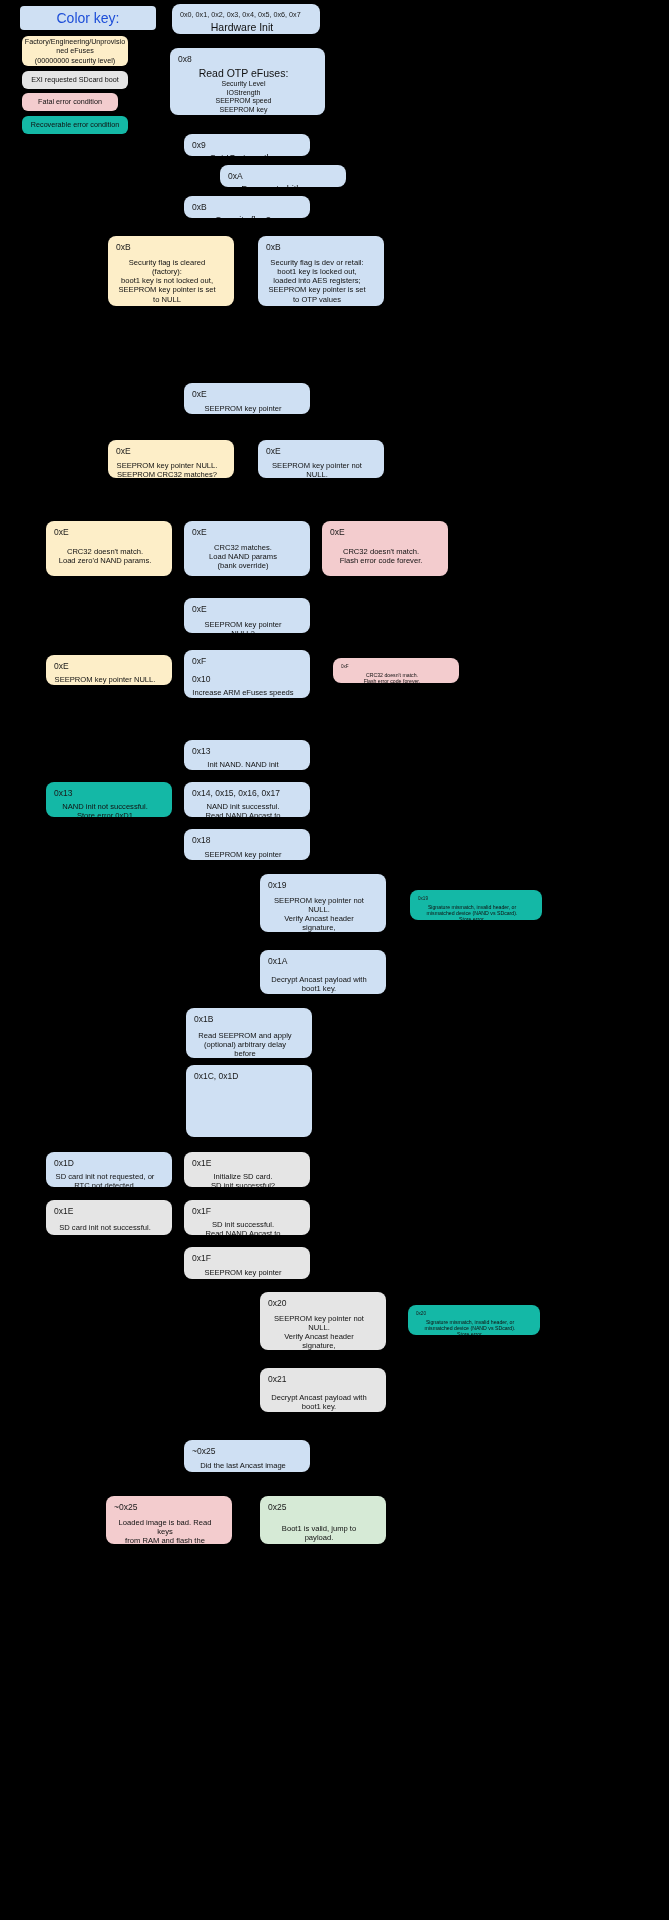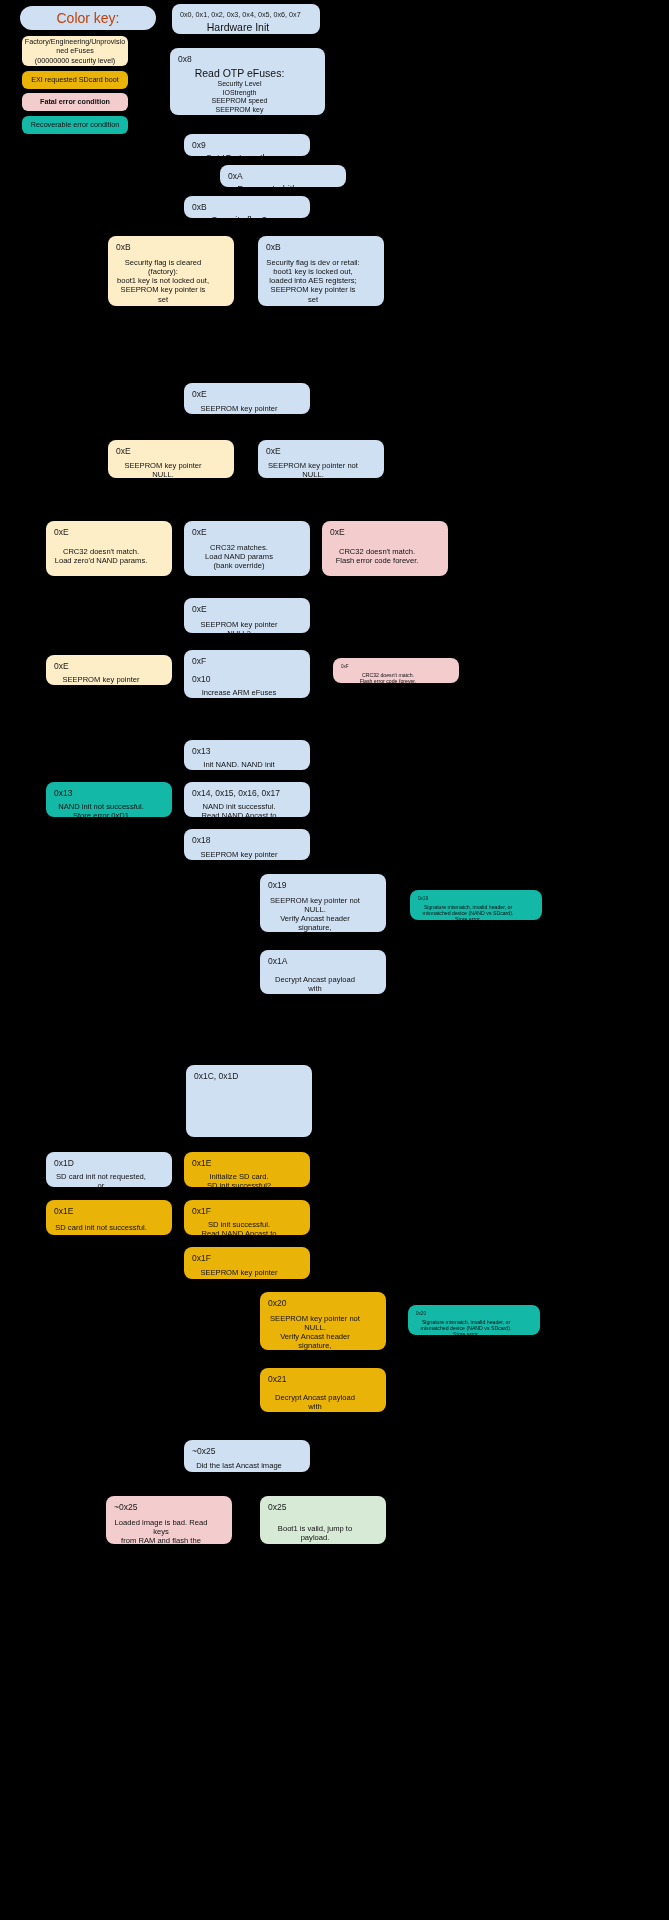--- a/index.html
+++ b/index.html
@@ -12,21 +12,21 @@
   }
   #canvas {
     position: relative;
     width: 669px;
     height: 1920px;
     background: #000000;
   }
   .node {
     position: absolute;
     border-radius: 8px;
-    padding: 6px 24px 8px 8px;
+    padding: 6px 16px 8px 8px;
     color: #111111;
     line-height: 1.22;
     overflow: hidden;
   }
   .node .addr {
     display: block;
     text-align: left;
     font-size: 8.5px;
     line-height: 1.25;
     color: #1a1a1a;
@@ -40,35 +40,35 @@
   }
   .node.big .body { font-size: 10.5px; }
   .node.mid .body { font-size: 9.2px; }
   .node.sm  .body { font-size: 7.6px; }
   .node.tiny .body { font-size: 5.2px; }
   .node.tiny .addr { font-size: 4.6px; margin-bottom: 1px; }
 
   
   .c-blue   { background: #cfe0f3; }
   .c-cream  { background: #fdeec8; }
-  .c-purple { background: #eab308; }
+  .c-purple { background: #e5e5e5; }
   .c-pink   { background: #f3ccce; }
   .c-rose   { background: #14b8a6; }
   .c-green  { background: #d6ead6; }
 
   
   .key-title {
     position: absolute;
     background: #cfe0f3;
-    border-radius: 12px;
+    border-radius: 4px;
     display: flex;
     align-items: center;
     justify-content: center;
     font-size: 14px;
-    color: #c2410c;
+    color: #1d4ed8;
   }
   .key-item {
     position: absolute;
     border-radius: 6px;
     display: flex;
     align-items: center;
     justify-content: center;
     text-align: center;
     font-size: 7.2px;
     line-height: 1.28;
@@ -89,21 +89,21 @@
   <div class="key-item c-cream" style="left:22px; top:36px; width:106px; height:30px;">
     <span>Factory/Engineering/Unprovisio
 ned eFuses
 (00000000 security level)</span>
   </div>
 
   <div class="key-item c-purple" style="left:22px; top:71px; width:106px; height:18px;">
     <span>EXI requested SDcard boot</span>
   </div>
 
-  <div class="key-item c-pink" style="left:22px; top:93px; width:106px; height:18px;font-weight:bold;">
+  <div class="key-item c-pink" style="left:22px; top:93px; width:96px; height:18px;">
     <span>Fatal error condition</span>
   </div>
 
   <div class="key-item c-rose" style="left:22px; top:116px; width:106px; height:18px;">
     <span>Recoverable error condition</span>
   </div>
 
   <div class="node c-blue big" style="left:172px; top:4px; width:148px; height:30px;">
     <span class="addr" style="font-size:7.2px;">0x0, 0x1, 0x2, 0x3, 0x4, 0x5, 0x6, 0x7</span>
     <span class="body">Hardware Init</span>
@@ -252,20 +252,26 @@
 mismatched device (NAND vs SDcard).
 Store error.</span>
   </div>
 
   <div class="node c-blue sm" style="left:260px; top:950px; width:126px; height:44px;">
     <span class="addr">0x1A</span>
     <span class="body" style="margin-top:8px;">Decrypt Ancast payload with
 boot1 key.</span>
   </div>
 
+  <div class="node c-blue sm" style="left:186px; top:1008px; width:126px; height:50px;">
+    <span class="addr">0x1B</span>
+    <span class="body" style="margin-top:6px;">Read SEEPROM and apply
+(optional) arbitrary delay before
+talking to RTC.</span>
+  </div>
 
   <div class="node c-blue sm" style="left:186px; top:1065px; width:126px; height:72px;">
     <span class="addr">0x1C, 0x1D</span>
   </div>
 
   <div class="node c-blue sm" style="left:46px; top:1152px; width:126px; height:35px;">
     <span class="addr">0x1D</span>
     <span class="body" style="margin-top:3px;">SD card init not requested, or
 RTC not detected.</span>
   </div>

